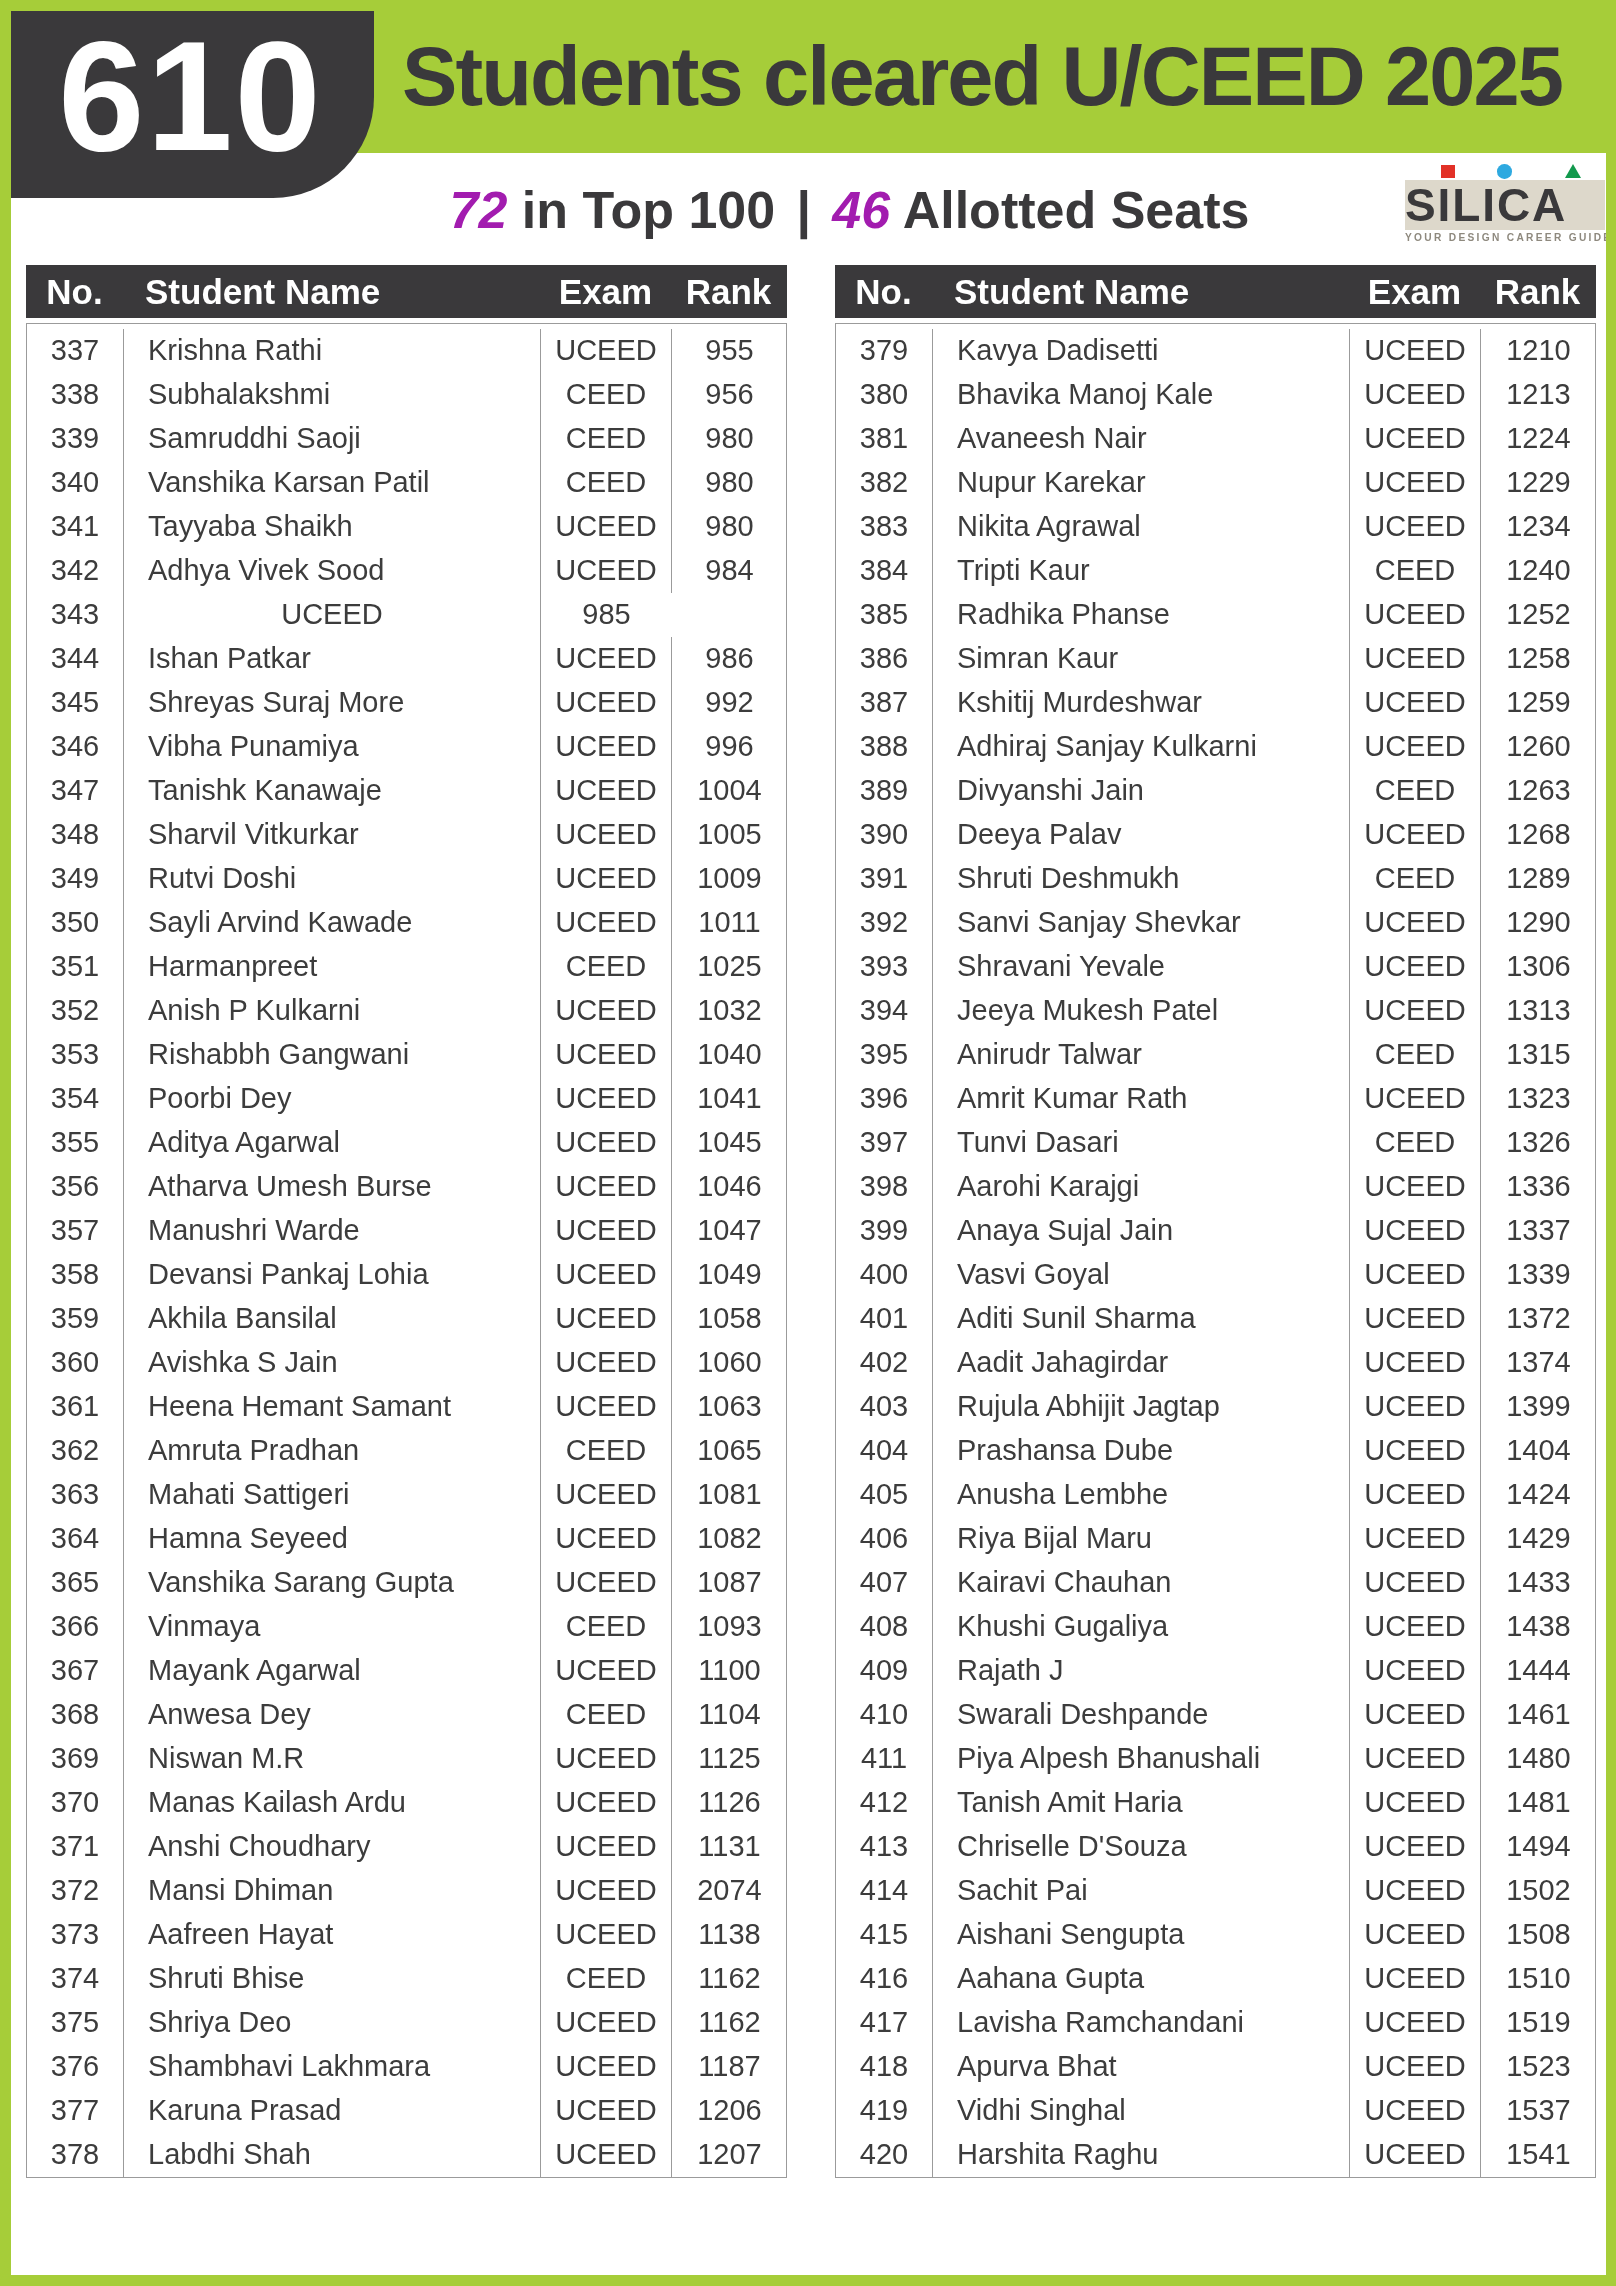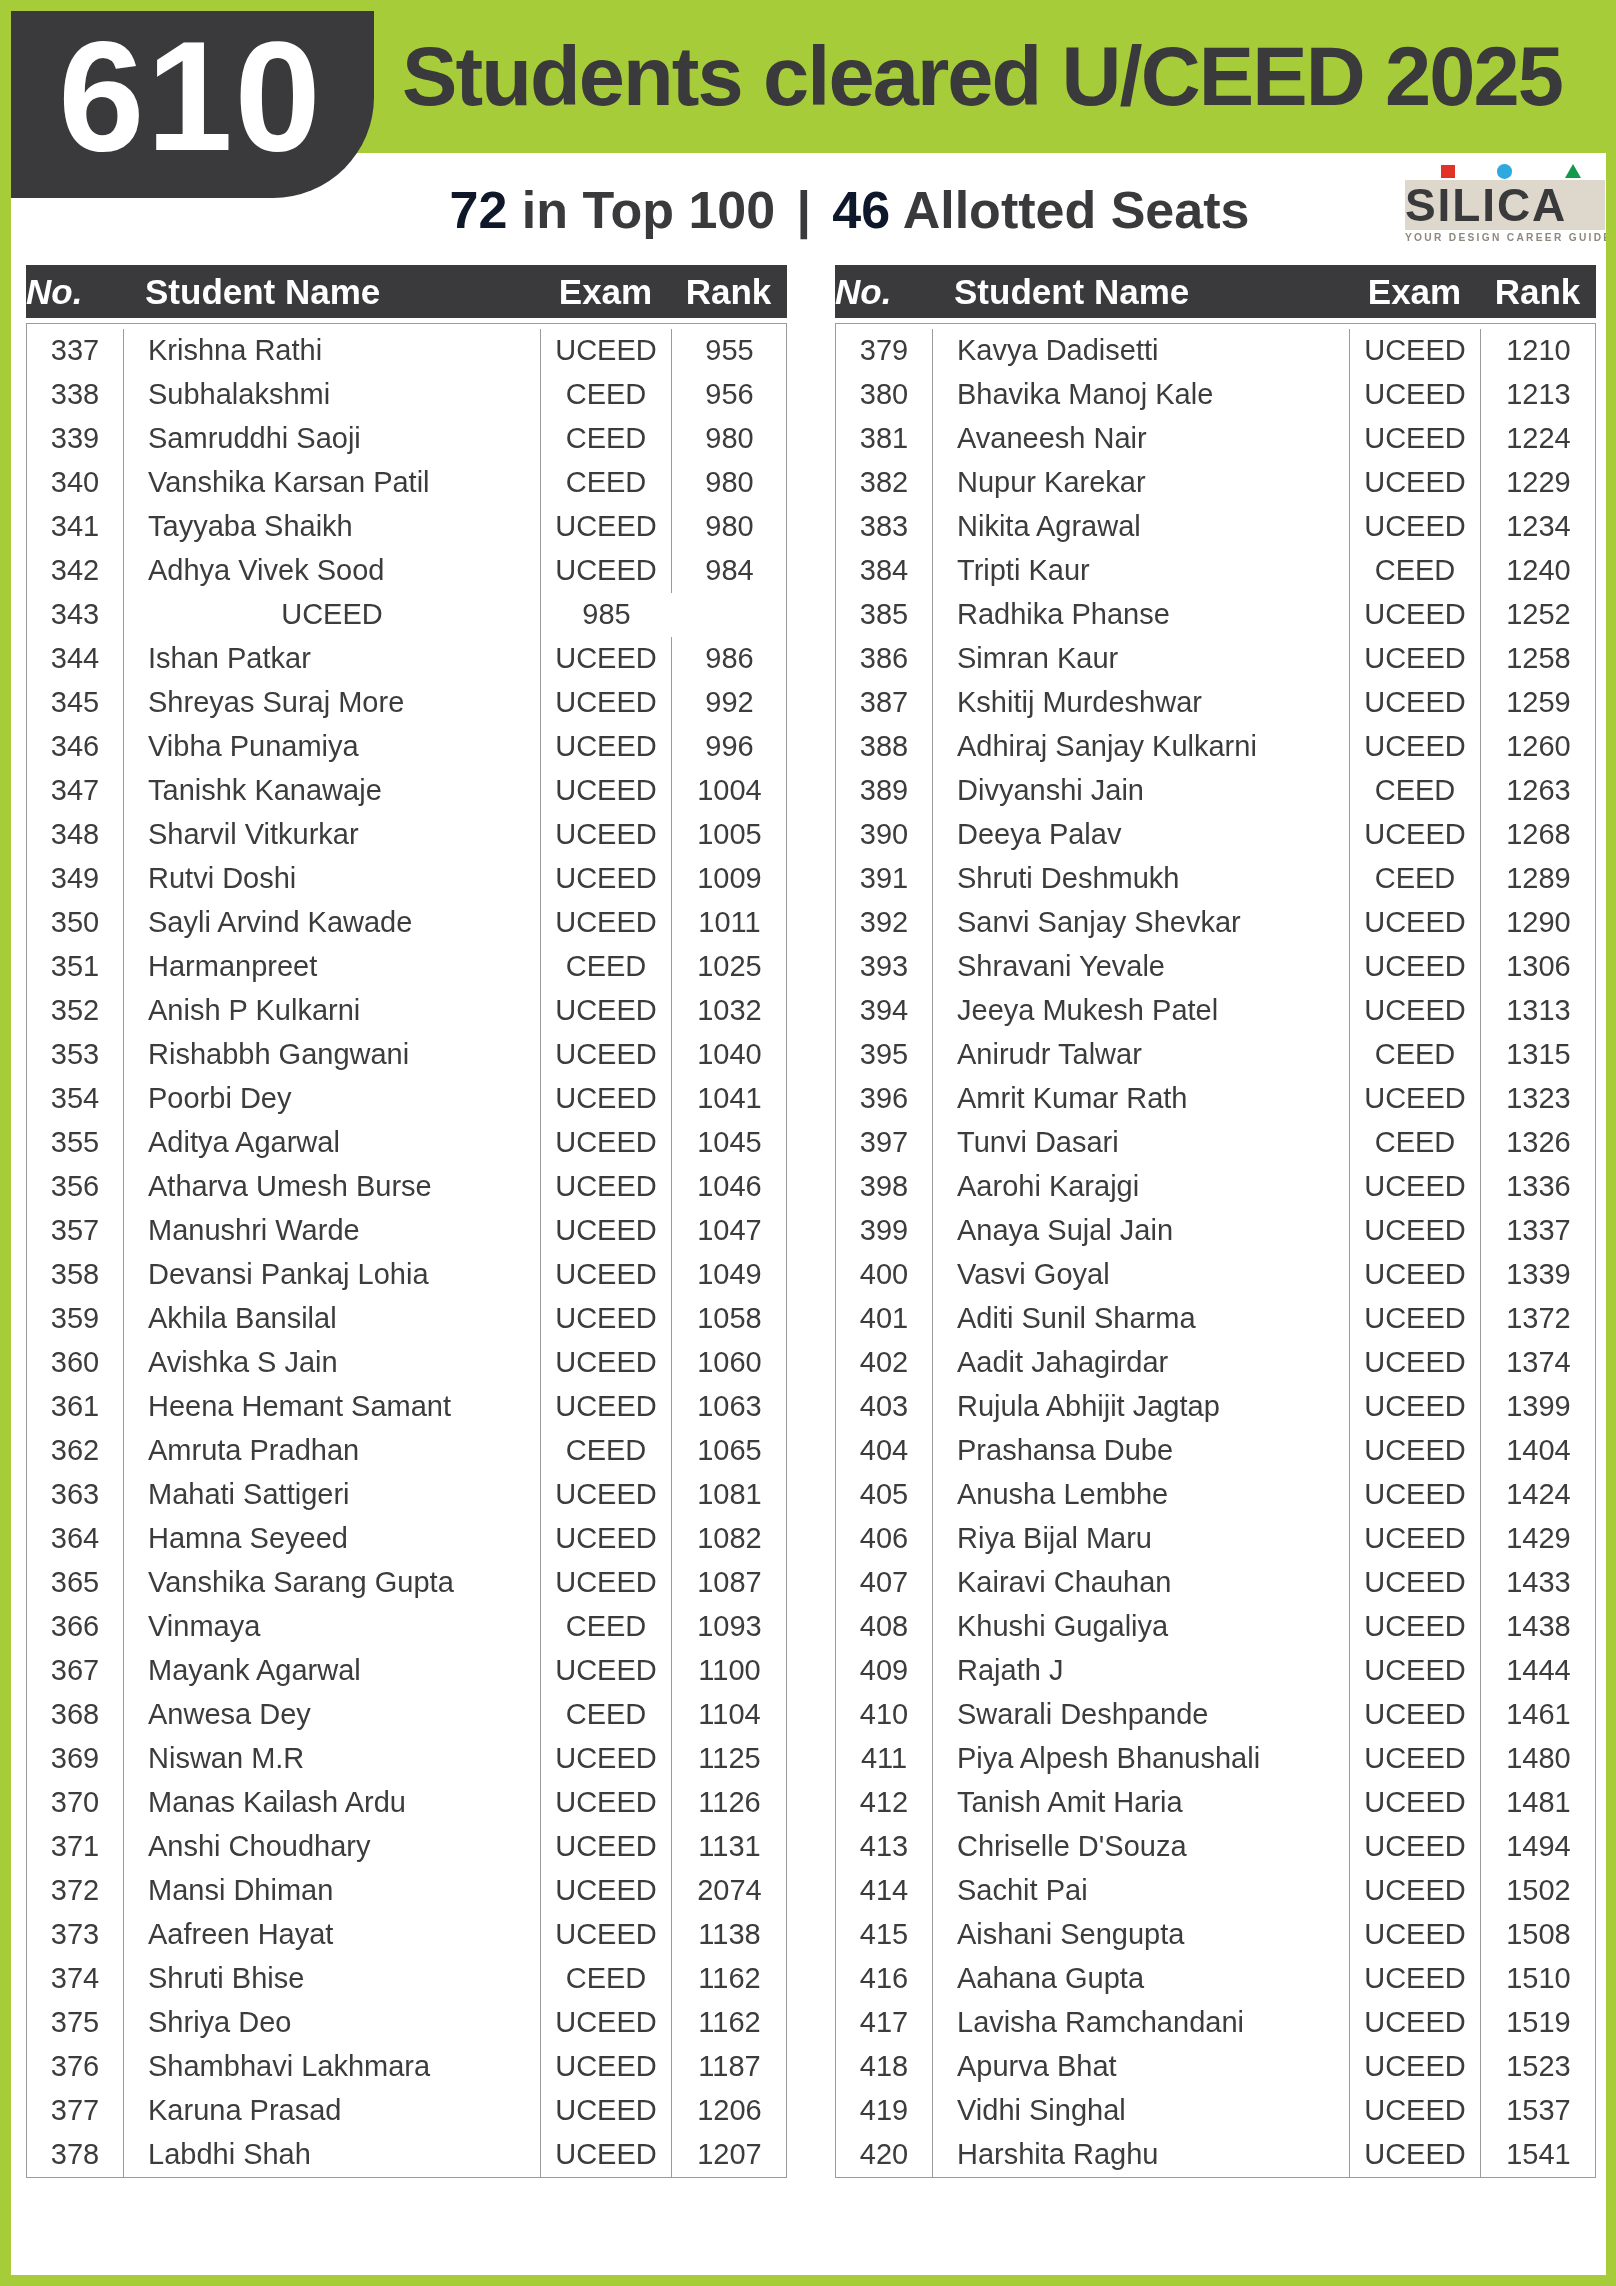--- a/index.html
+++ b/index.html
@@ -43,21 +43,21 @@
     white-space:nowrap;
   }
   
   .stats{
     position:absolute;left:369px;top:180px;width:961px;height:60px;
     display:flex;align-items:center;justify-content:center;
     font-size:52px;font-weight:bold;color:#3a393b;
     white-space:pre;
     z-index:2;
   }
-  .stats .hl{color:#0f172a;}
+  .stats .hl{color:#a21caf;font-style:italic;}
   .stats .sep{margin:0 21.3px;font-weight:bold;color:#3a393b;}
   
   .logo{
     position:absolute;left:1405px;top:163px;width:200px;height:89px;
     z-index:2;
   }
   .logo .marks{position:relative;height:16.5px;}
   .mark-red{position:absolute;left:36px;top:1.9px;width:13.6px;height:13.6px;background:#e23127;}
   .mark-blue{position:absolute;left:92px;top:1px;width:14.6px;height:14.6px;border-radius:50%;background:#2ea9e0;}
   .mark-green{position:absolute;left:160px;top:1px;width:0;height:0;
@@ -79,21 +79,21 @@
     z-index:2;
   }
   .tbl.left{left:26px;}
   .tbl.right{left:835px;}
   .thead{
     height:53px;background:#3a393b;color:#ffffff;
     display:grid;grid-template-columns:97px 417px 131px 115px;
     align-items:center;
     font-size:35px;font-weight:bold;
   }
-  .thead .h-no{text-align:left;font-style:italic;}
+  .thead .h-no{text-align:center;}
   .thead .h-name{padding-left:22px;}
   .thead .h-exam{text-align:center;}
   .thead .h-rank{text-align:center;}
   .tbody{
     margin-top:4.9px;
     border:1.9px solid #9b9b9b;
     padding-top:4.9px;
     background:#ffffff;
   }
   .row{

